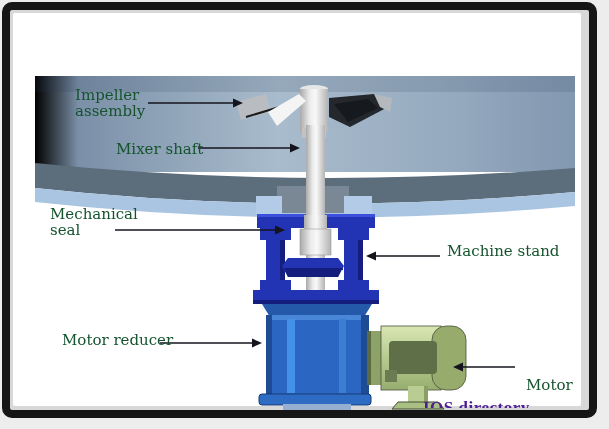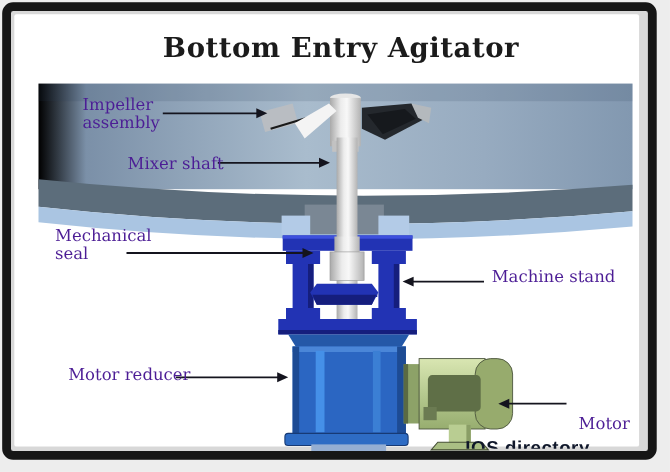--- a/index.html
+++ b/index.html
@@ -23,36 +23,36 @@
     border:8px solid #161616;border-radius:10px;box-sizing:border-box;
     z-index:40;
   }
   svg.diagram{position:absolute;left:0;top:0;z-index:10;}
   .title{
     position:absolute;left:20px;top:29px;width:580px;text-align:center;
     font-size:25px;font-weight:bold;color:#1b1b1b;letter-spacing:.5px;
     z-index:20;
   }
   .callout-label{
-    position:absolute;z-index:20;color:#4c1d95;font-size:15px;line-height:16px;
+    position:absolute;z-index:20;color:#14532d;font-size:15px;line-height:16px;
     font-weight:500;
   }
   .lbl-impeller{left:75px;top:87px;width:76px;}
   .lbl-shaft{left:104px;top:141px;width:120px;white-space:nowrap;margin-left:12px;}
   .lbl-seal{left:50px;top:206px;width:96px;}
   .lbl-stand{left:447px;top:243px;width:130px;white-space:nowrap;}
   .lbl-gear{left:62px;top:332px;width:130px;white-space:nowrap;}
   .lbl-motor{left:526px;top:377px;width:70px;white-space:nowrap;}
   .watermark-clip{
     position:absolute;left:423px;top:398px;width:160px;height:10px;
     overflow:hidden;z-index:22;
   }
   .watermark-text{
-    font-family:Liberation Sans, sans-serif;
-    font-size:17px;font-weight:bold;color:#0f172a;letter-spacing:.5px;
+    font-family:Liberation Serif, serif;
+    font-size:17px;font-weight:bold;color:#4c1d95;letter-spacing:.5px;
   }
 </style>
 </head>
 <body>
 
 <div class="stage">
 
   <div class="frame-trim"></div>
   <div class="panel"></div>
 
@@ -168,21 +168,20 @@
       <polygon points="366,256 376,251.5 376,260.5" stroke="none"></polygon>
 
       <line x1="160" y1="343" x2="253" y2="343"></line>
       <polygon points="262,343 252,338.5 252,347.5" stroke="none"></polygon>
 
       <line x1="515" y1="367" x2="462" y2="367"></line>
       <polygon points="453,367 463,362.5 463,371.5" stroke="none"></polygon>
     </g>
   </svg>
 
-  <div class="title">Bottom Entry Agitator</div>
 
   <div class="callout-label lbl-impeller">Impeller assembly</div>
   <div class="callout-label lbl-shaft">Mixer shaft</div>
   <div class="callout-label lbl-seal">Mechanical seal</div>
   <div class="callout-label lbl-stand">Machine stand</div>
   <div class="callout-label lbl-gear">Motor reducer</div>
   <div class="callout-label lbl-motor">Motor</div>
 
   <div class="watermark-clip">
     <span class="watermark-text">IQS directory</span>

